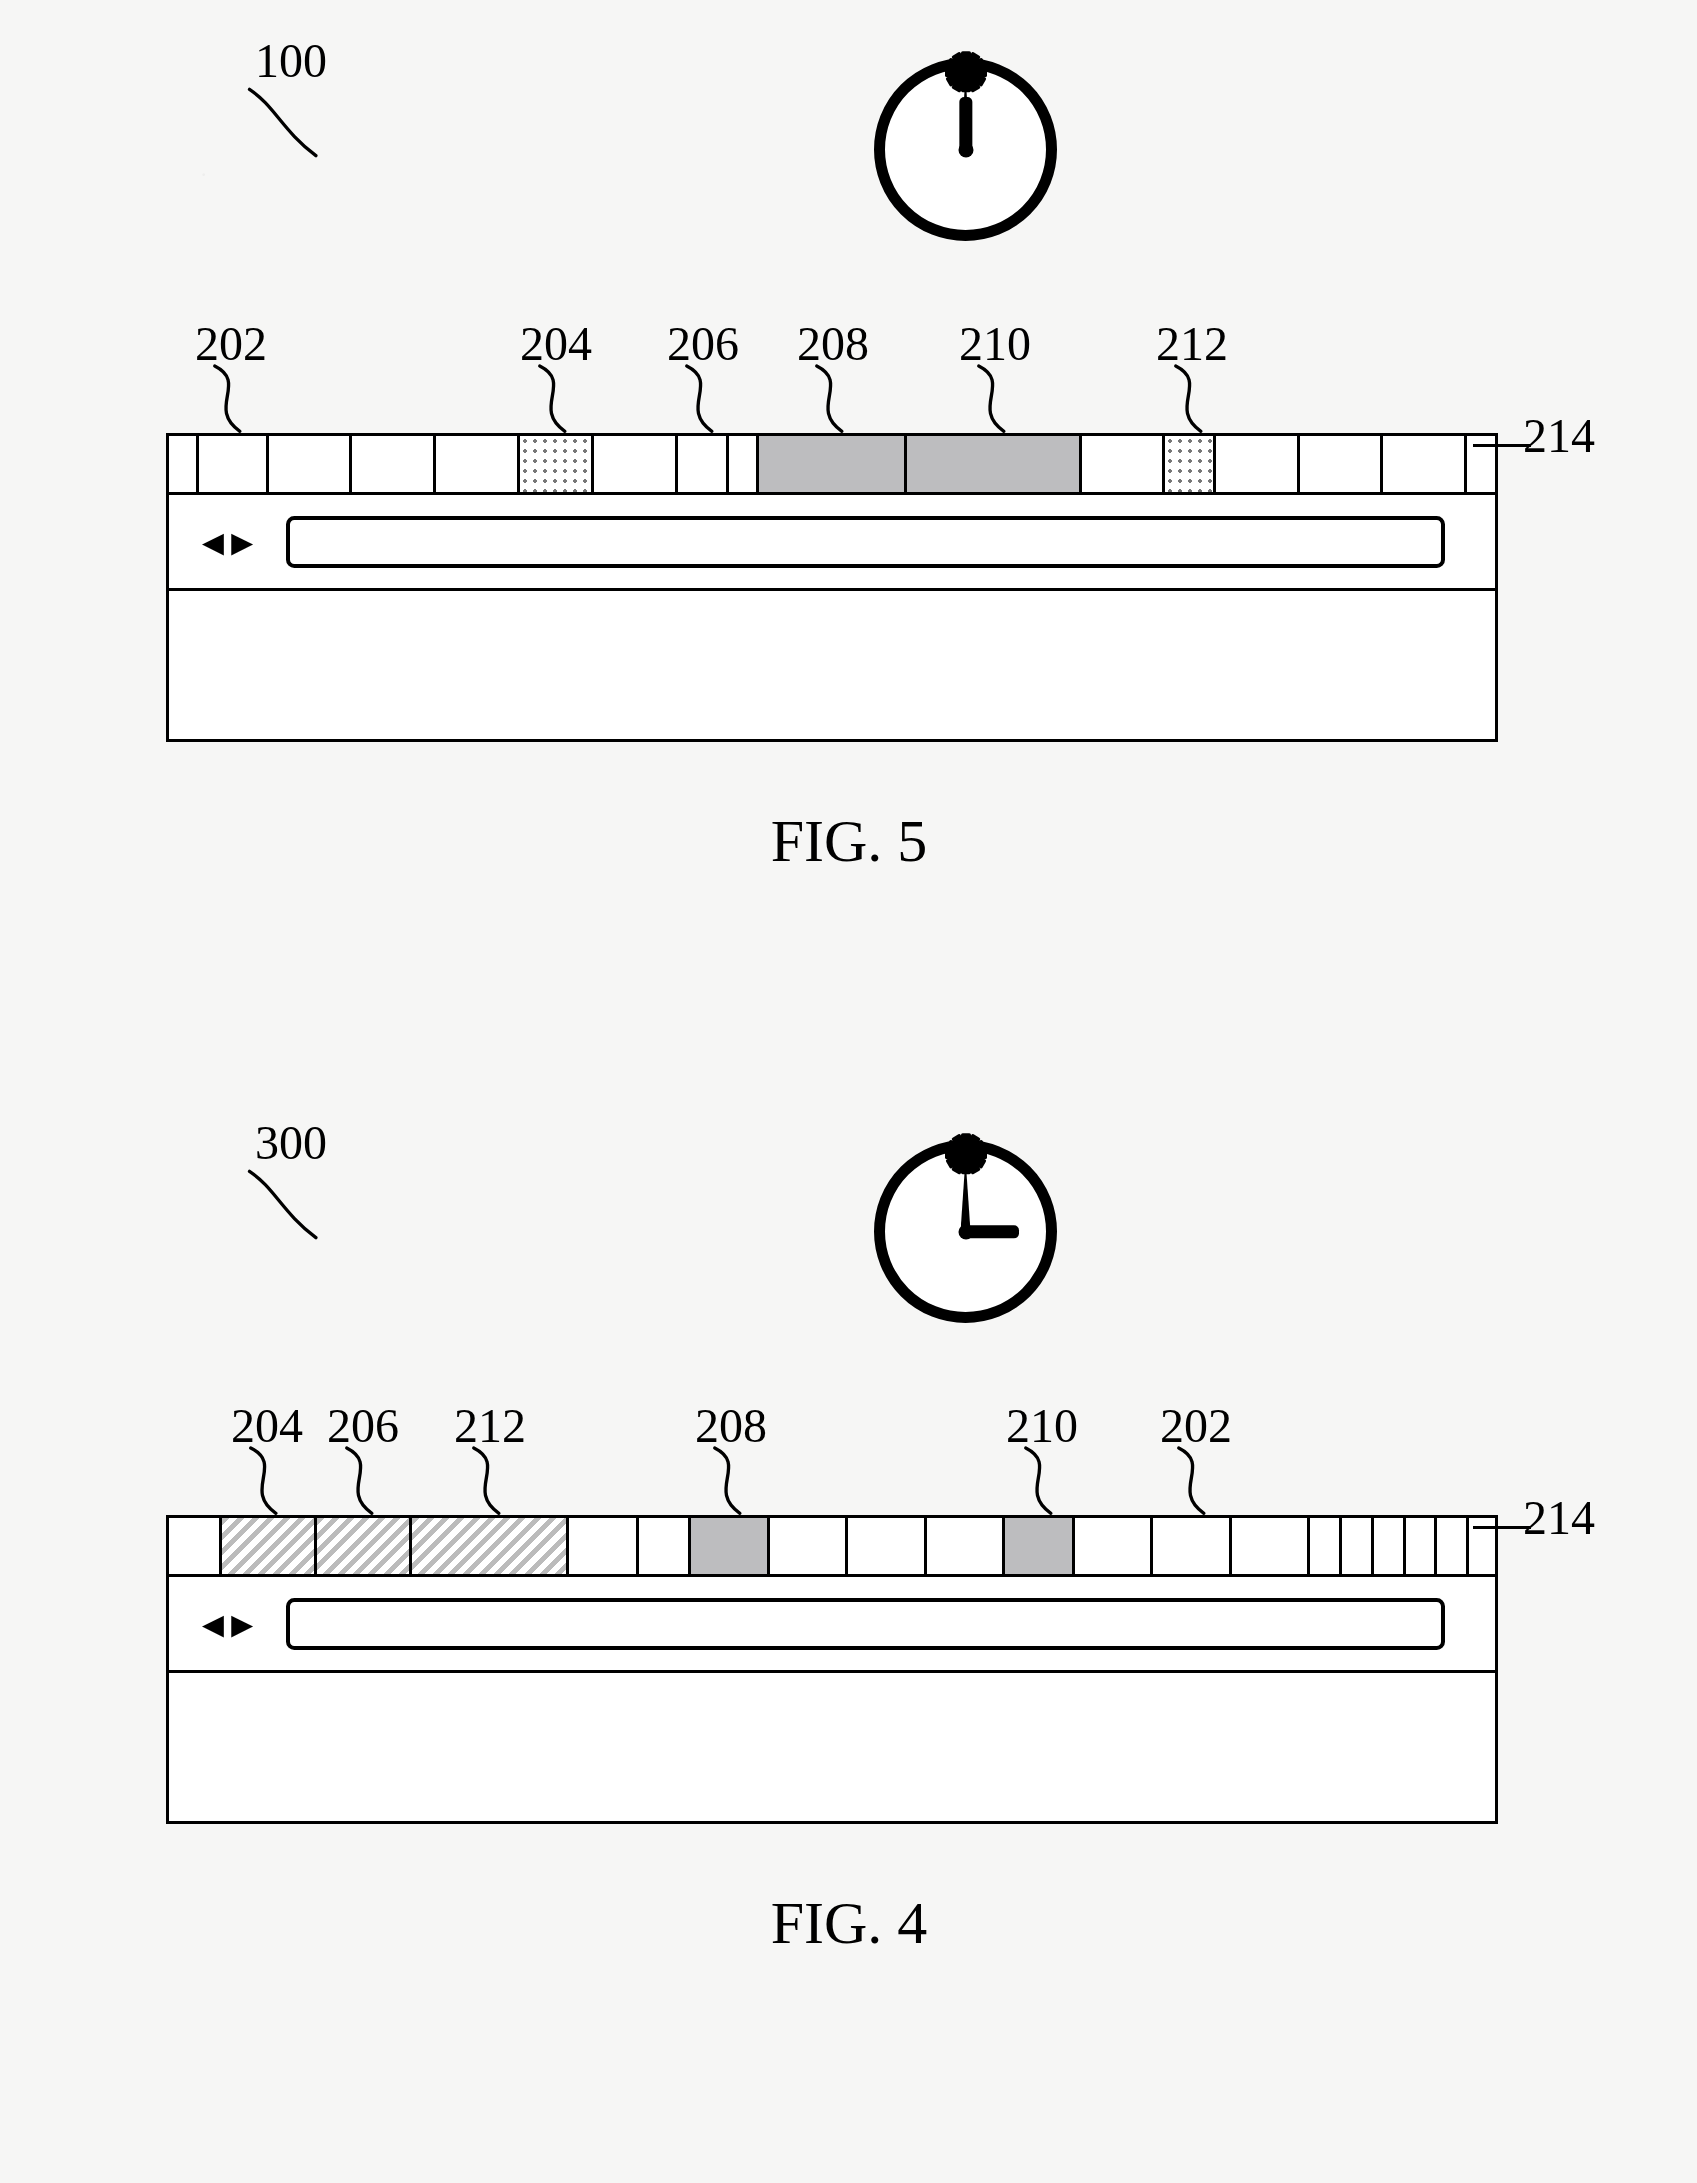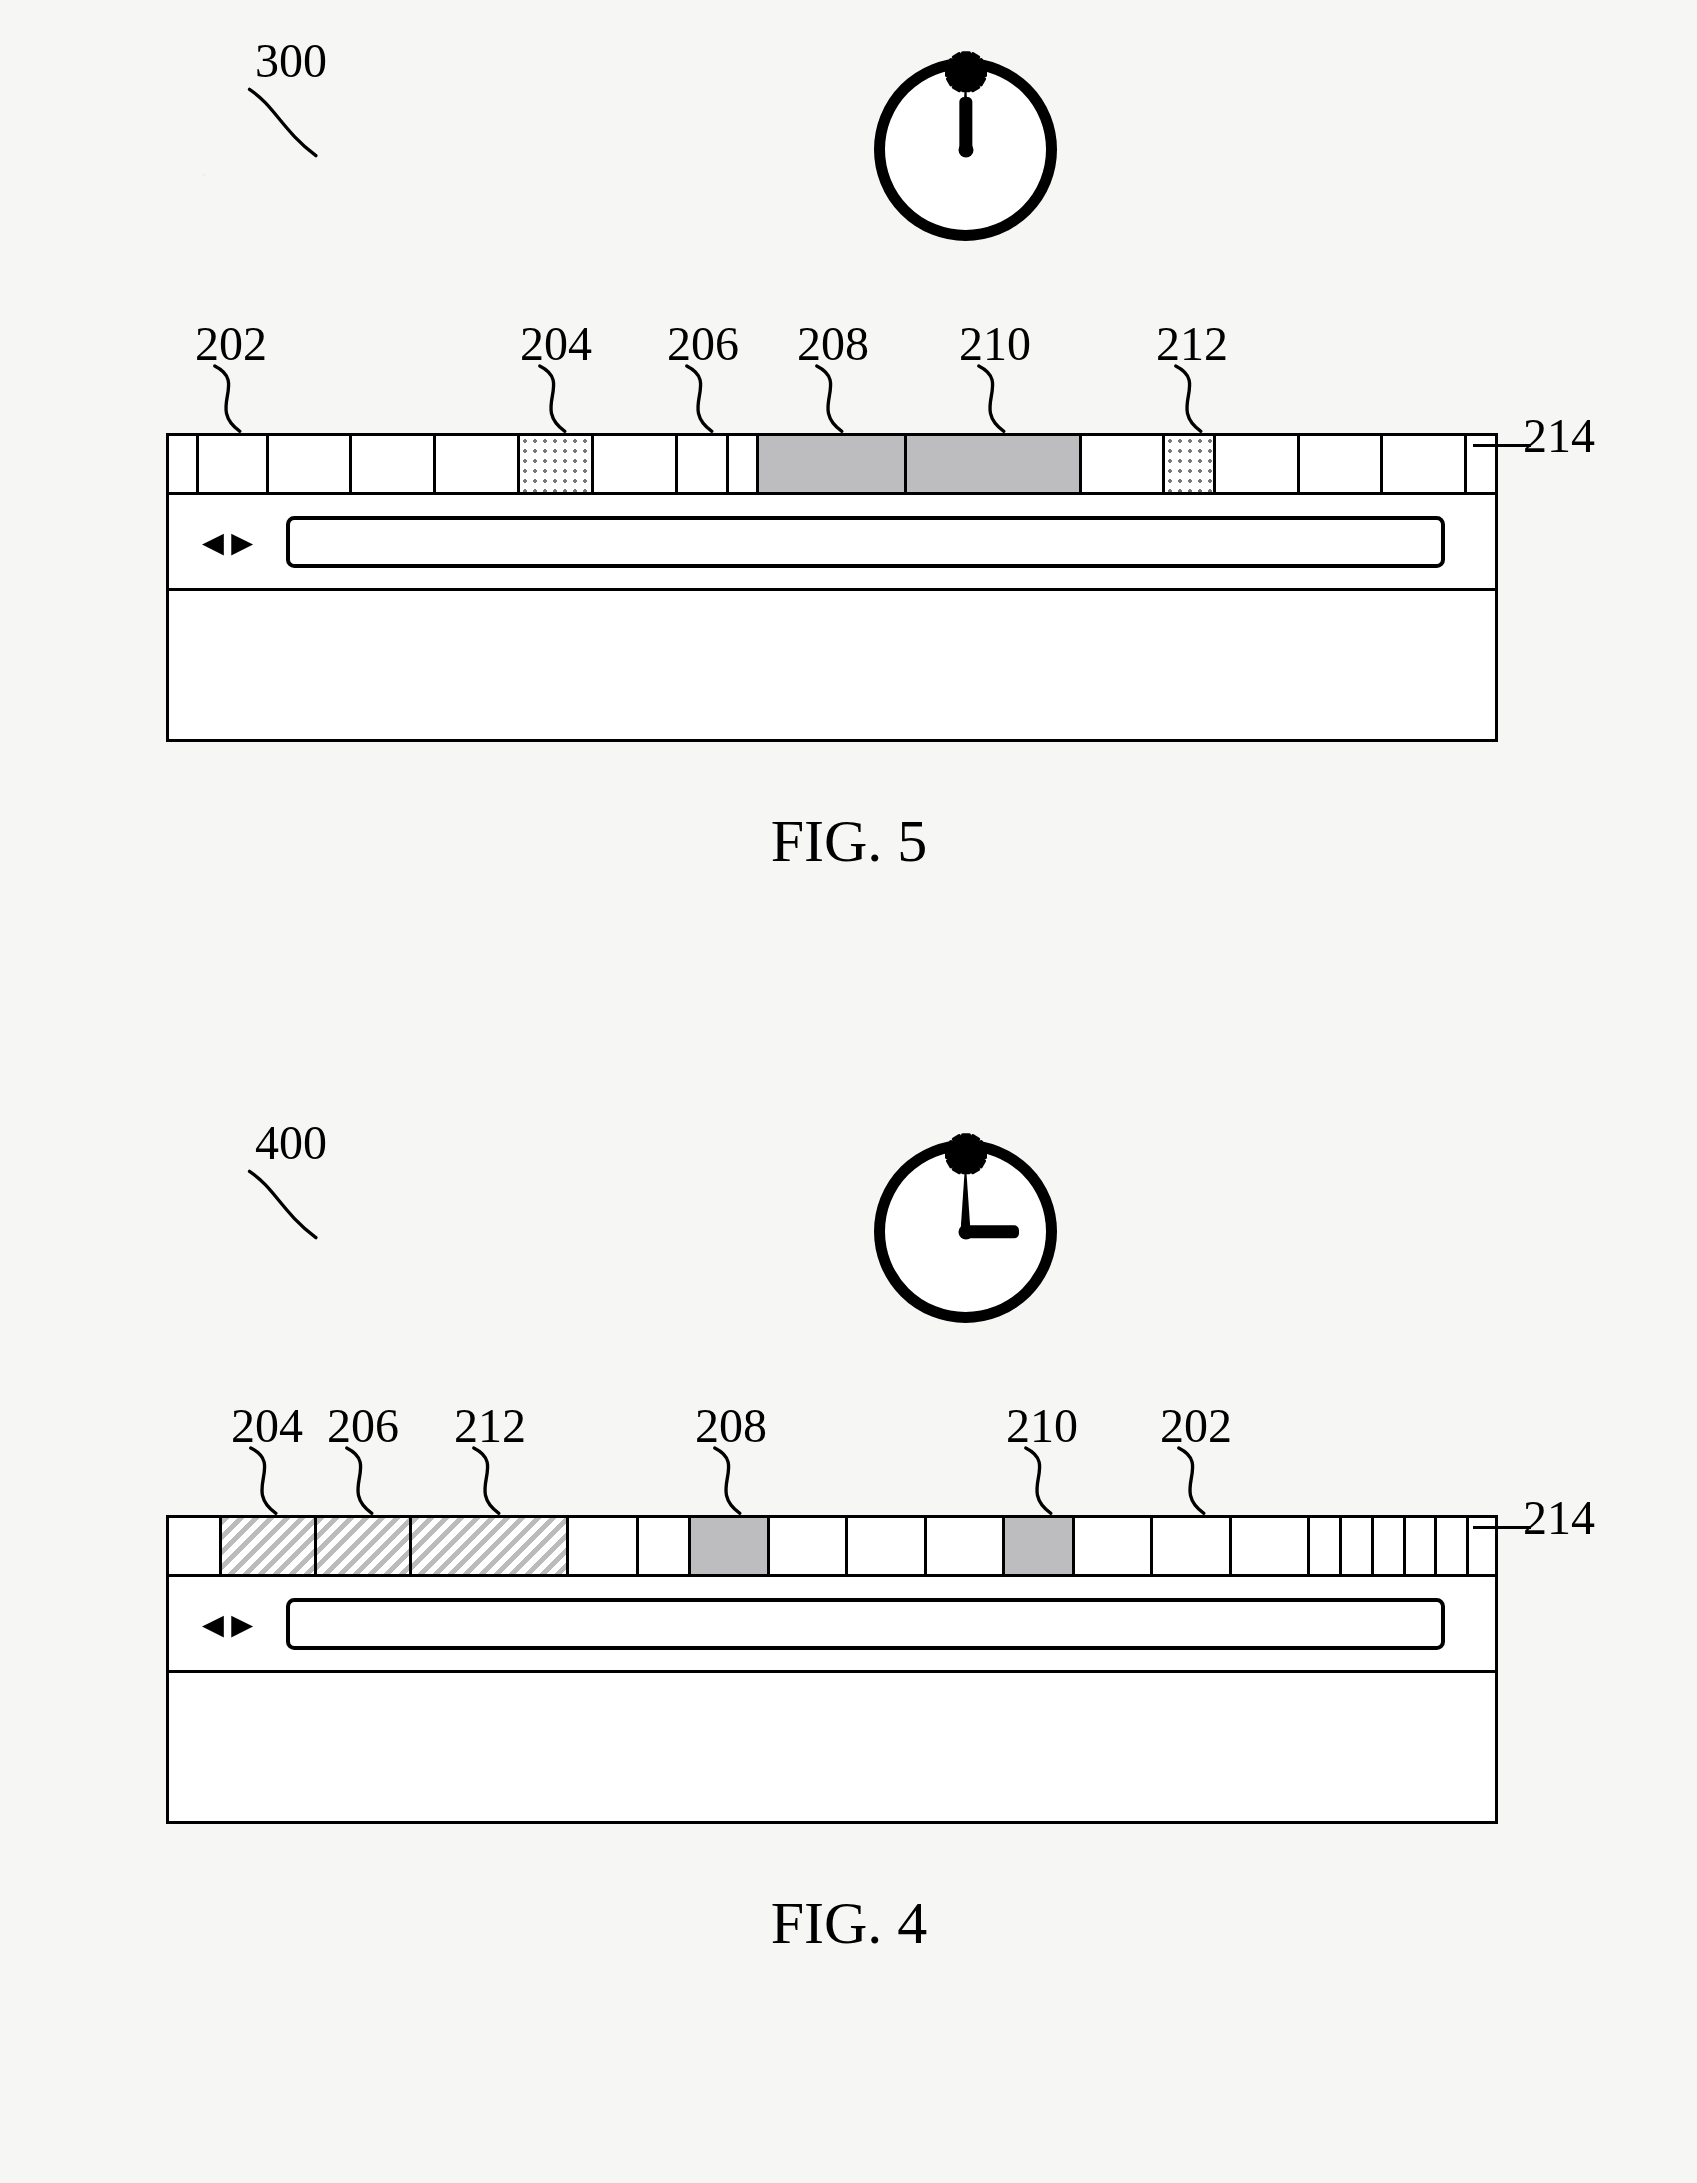--- a/index.html
+++ b/index.html
@@ -128,21 +128,21 @@
   }
 
   .label214{position:absolute;font-size:48px;}
   .label214line{position:absolute;width:58px;height:3.3px;background:#000}
 </style>
 </head>
 <body>
 
 <div class="figwrap f2">
 
-  <div class="reflabel" style="left:183px;top:0">300</div>
+  <div class="reflabel" style="left:183px;top:0">100</div>
   <svg class="leader" style="left:133px;top:48px;width:100px;height:83px" viewBox="0 0 120 100" width="100" height="83">
     <path d="M10,10 C40,30 50,60 90,90"></path>
   </svg>
 
   <div class="clock" style="left:766px;top:25px">
     <div class="rim"></div>
 
     <div class="tick" style="transform:translate(-50%,-130%) rotate(0deg)   translateY(0)"></div>
 
   <div class="tick" style="transform: translate(-50%, -50%) rotate(0deg) translateY(-68px);"></div>
@@ -217,21 +217,21 @@
       <path d="M20,0 C60,20 10,50 50,78"></path>
     </svg>
     <div class="reflabel" style="left: 1084px; top: 283px;">212</div>
     <svg class="leader" width="67" height="67" style="left: 1051px; top: 333px;" viewBox="0 0 80 80">
       <path d="M20,0 C60,20 10,50 50,78"></path>
     </svg>
   </div>
 
 <div class="figwrap f3">
 
-  <div class="reflabel" style="left:183px;top:0">400</div>
+  <div class="reflabel" style="left:183px;top:0">300</div>
   <svg class="leader" style="left:133px;top:48px;width:100px;height:83px" viewBox="0 0 120 100" width="100" height="83">
     <path d="M10,10 C40,30 50,60 90,90"></path>
   </svg>
 
   <div class="clock" style="left:766px;top:25px">
     <div class="rim"></div>
   <div class="tick" style="transform: translate(-50%, -50%) rotate(0deg) translateY(-68px);"></div>
       <div class="tick" style="transform: translate(-50%, -50%) rotate(30deg) translateY(-68px);"></div>
       <div class="tick" style="transform: translate(-50%, -50%) rotate(60deg) translateY(-68px);"></div>
       <div class="tick" style="transform: translate(-50%, -50%) rotate(90deg) translateY(-68px);"></div>

